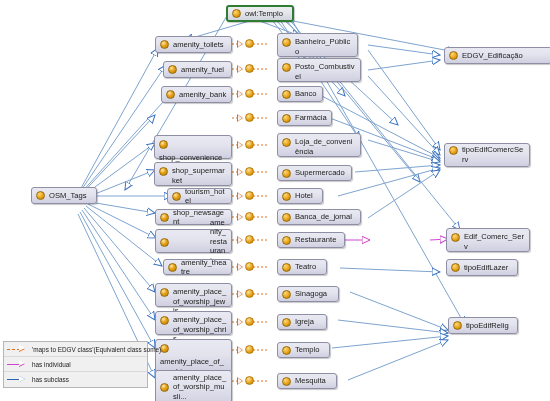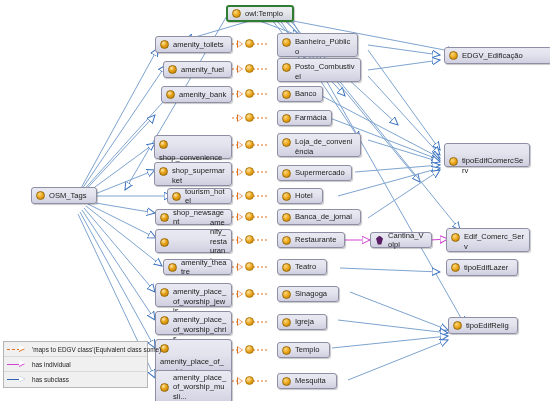--- a/index.html
+++ b/index.html
@@ -459,30 +459,26 @@
   </div>
   <div class="node" style="left:277px; top:342px; width:53px; height:16px;">
     <span class="bullet"></span>
     <span class="label">Templo</span>
   </div>
   <div class="node" style="left:277px; top:373px; width:60px; height:16px;">
     <span class="bullet"></span>
     <span class="label">Mesquita</span>
   </div>
 
-  <div class="node" style="left:370px; top:232px; width:62px; height:16px;">
-    <span class="bullet diamond"></span>
-    <span class="label">Cantina_Volpi</span>
-  </div>
 
   <div class="node" style="left:444px; top:47px; width:108px; height:17px;">
     <span class="bullet"></span>
     <span class="label">EDGV_Edificação</span>
   </div>
-  <div class="node center" style="left:444px; top:143px; width:86px; height:24px; align-items:flex-start; padding-top:12px;">
+  <div class="node center" style="left:444px; top:143px; width:86px; height:24px; align-items:flex-start; padding-top:1px;">
     <span class="bullet" style="margin-top:1px;"></span>
     <span class="label">tipoEdifComercServ</span>
   </div>
   <div class="node center" style="left:446px; top:228px; width:84px; height:24px; align-items:flex-start; padding-top:3px;">
     <span class="bullet" style="margin-top:1px;"></span>
     <span class="label">Edif_Comerc_Serv</span>
   </div>
   <div class="node" style="left:446px; top:259px; width:72px; height:17px;">
     <span class="bullet"></span>
     <span class="label">tipoEdifLazer</span>

